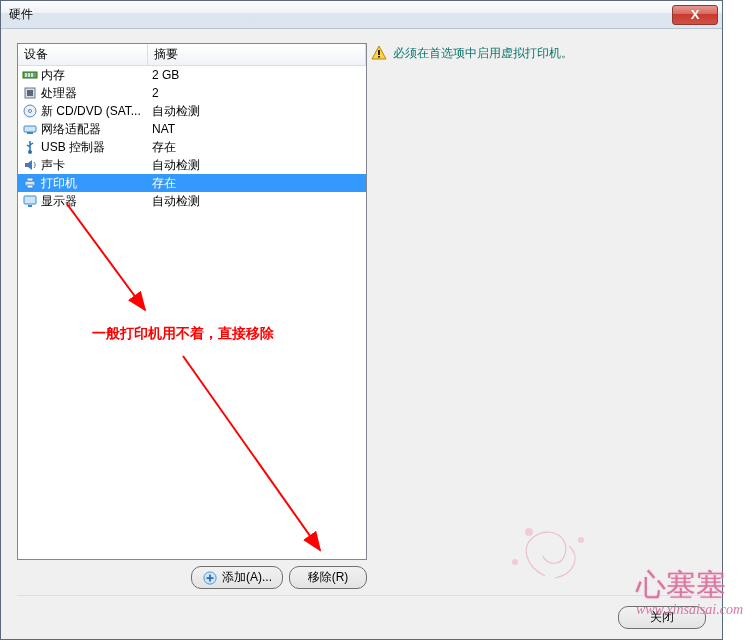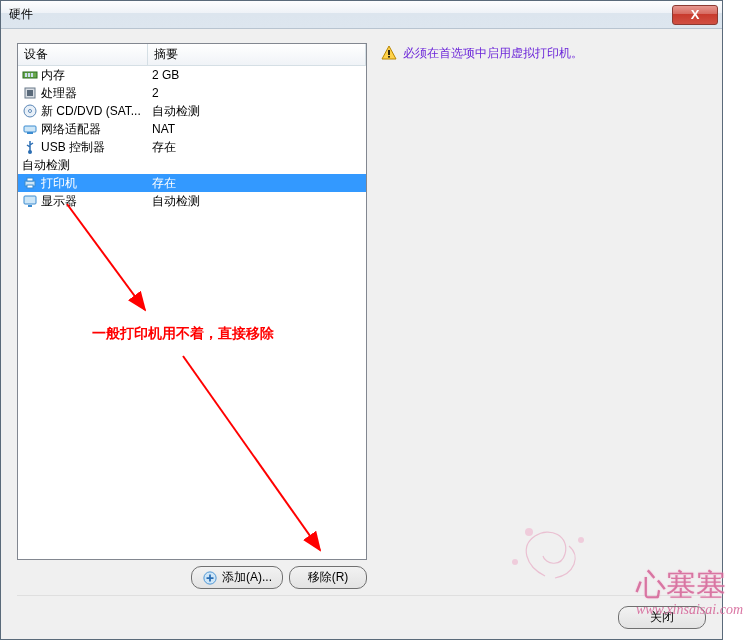--- a/index.html
+++ b/index.html
@@ -49,21 +49,21 @@
     }
     .content {
       flex: 1;
       padding: 14px 16px 10px 16px;
       display: flex;
       flex-direction: column;
       background: #f0f0f0;
     }
     .main-row {
       display: flex;
-      gap: 14px;
+      gap: 4px;
       flex: 1;
     }
     .left-panel {
       width: 350px;
       display: flex;
       flex-direction: column;
     }
     .device-list {
       flex: 1;
       background: #fff;
@@ -142,21 +142,21 @@
     .warning-row {
       display: flex;
       align-items: flex-start;
       gap: 6px;
     }
     .warn-icon {
       width: 16px;
       height: 16px;
       flex-shrink: 0;
     }
-    .warn-text { color: #6d28d9; }
+    .warn-text { color: #0f766e; }
     .bottom-bar {
       display: flex;
       justify-content: flex-end;
       gap: 6px;
       padding: 10px 0 0 0;
       border-top: 1px solid #dfdfdf;
       margin-top: 6px;
     }
     .bottom-bar .btn { min-width: 88px; }
     
@@ -276,20 +276,29 @@
                     <svg width="16" height="16" viewBox="0 0 16 16">
                       <path d="M8 2v10M8 6l3-2M8 8l-3-2" stroke="#2a6db3" stroke-width="1.5" fill="none"></path>
                       <circle cx="8" cy="13" r="2" fill="#2a6db3"></circle>
                     </svg>
                   </span>
                   <span class="dev-label">USB 控制器</span>
                 </div>
                 <div class="col col-sum">存在</div>
               </div>
               <div class="device-row">
+                <div class="col col-dev">
+                  <span class="dev-icon">
+                    <svg width="16" height="16" viewBox="0 0 16 16">
+                      <path d="M3 6h3l4-3v10l-4-3H3z" fill="#4a7ab0"></path>
+                      <path d="M12 5c1.5 1.5 1.5 4.5 0 6" stroke="#4a7ab0" fill="none"></path>
+                    </svg>
+                  </span>
+                  <span class="dev-label">声卡</span>
+                </div>
                 <div class="col col-sum">自动检测</div>
               </div>
               <div class="device-row selected">
                 <div class="col col-dev">
                   <span class="dev-icon">
                     <svg width="16" height="16" viewBox="0 0 16 16">
                       <rect x="3" y="6" width="10" height="5" fill="#cde6f7" stroke="#3b8bd0"></rect>
                       <rect x="5" y="3" width="6" height="3" fill="#fff" stroke="#3b8bd0"></rect>
                       <rect x="5" y="10" width="6" height="3" fill="#fff" stroke="#3b8bd0"></rect>
                     </svg>

